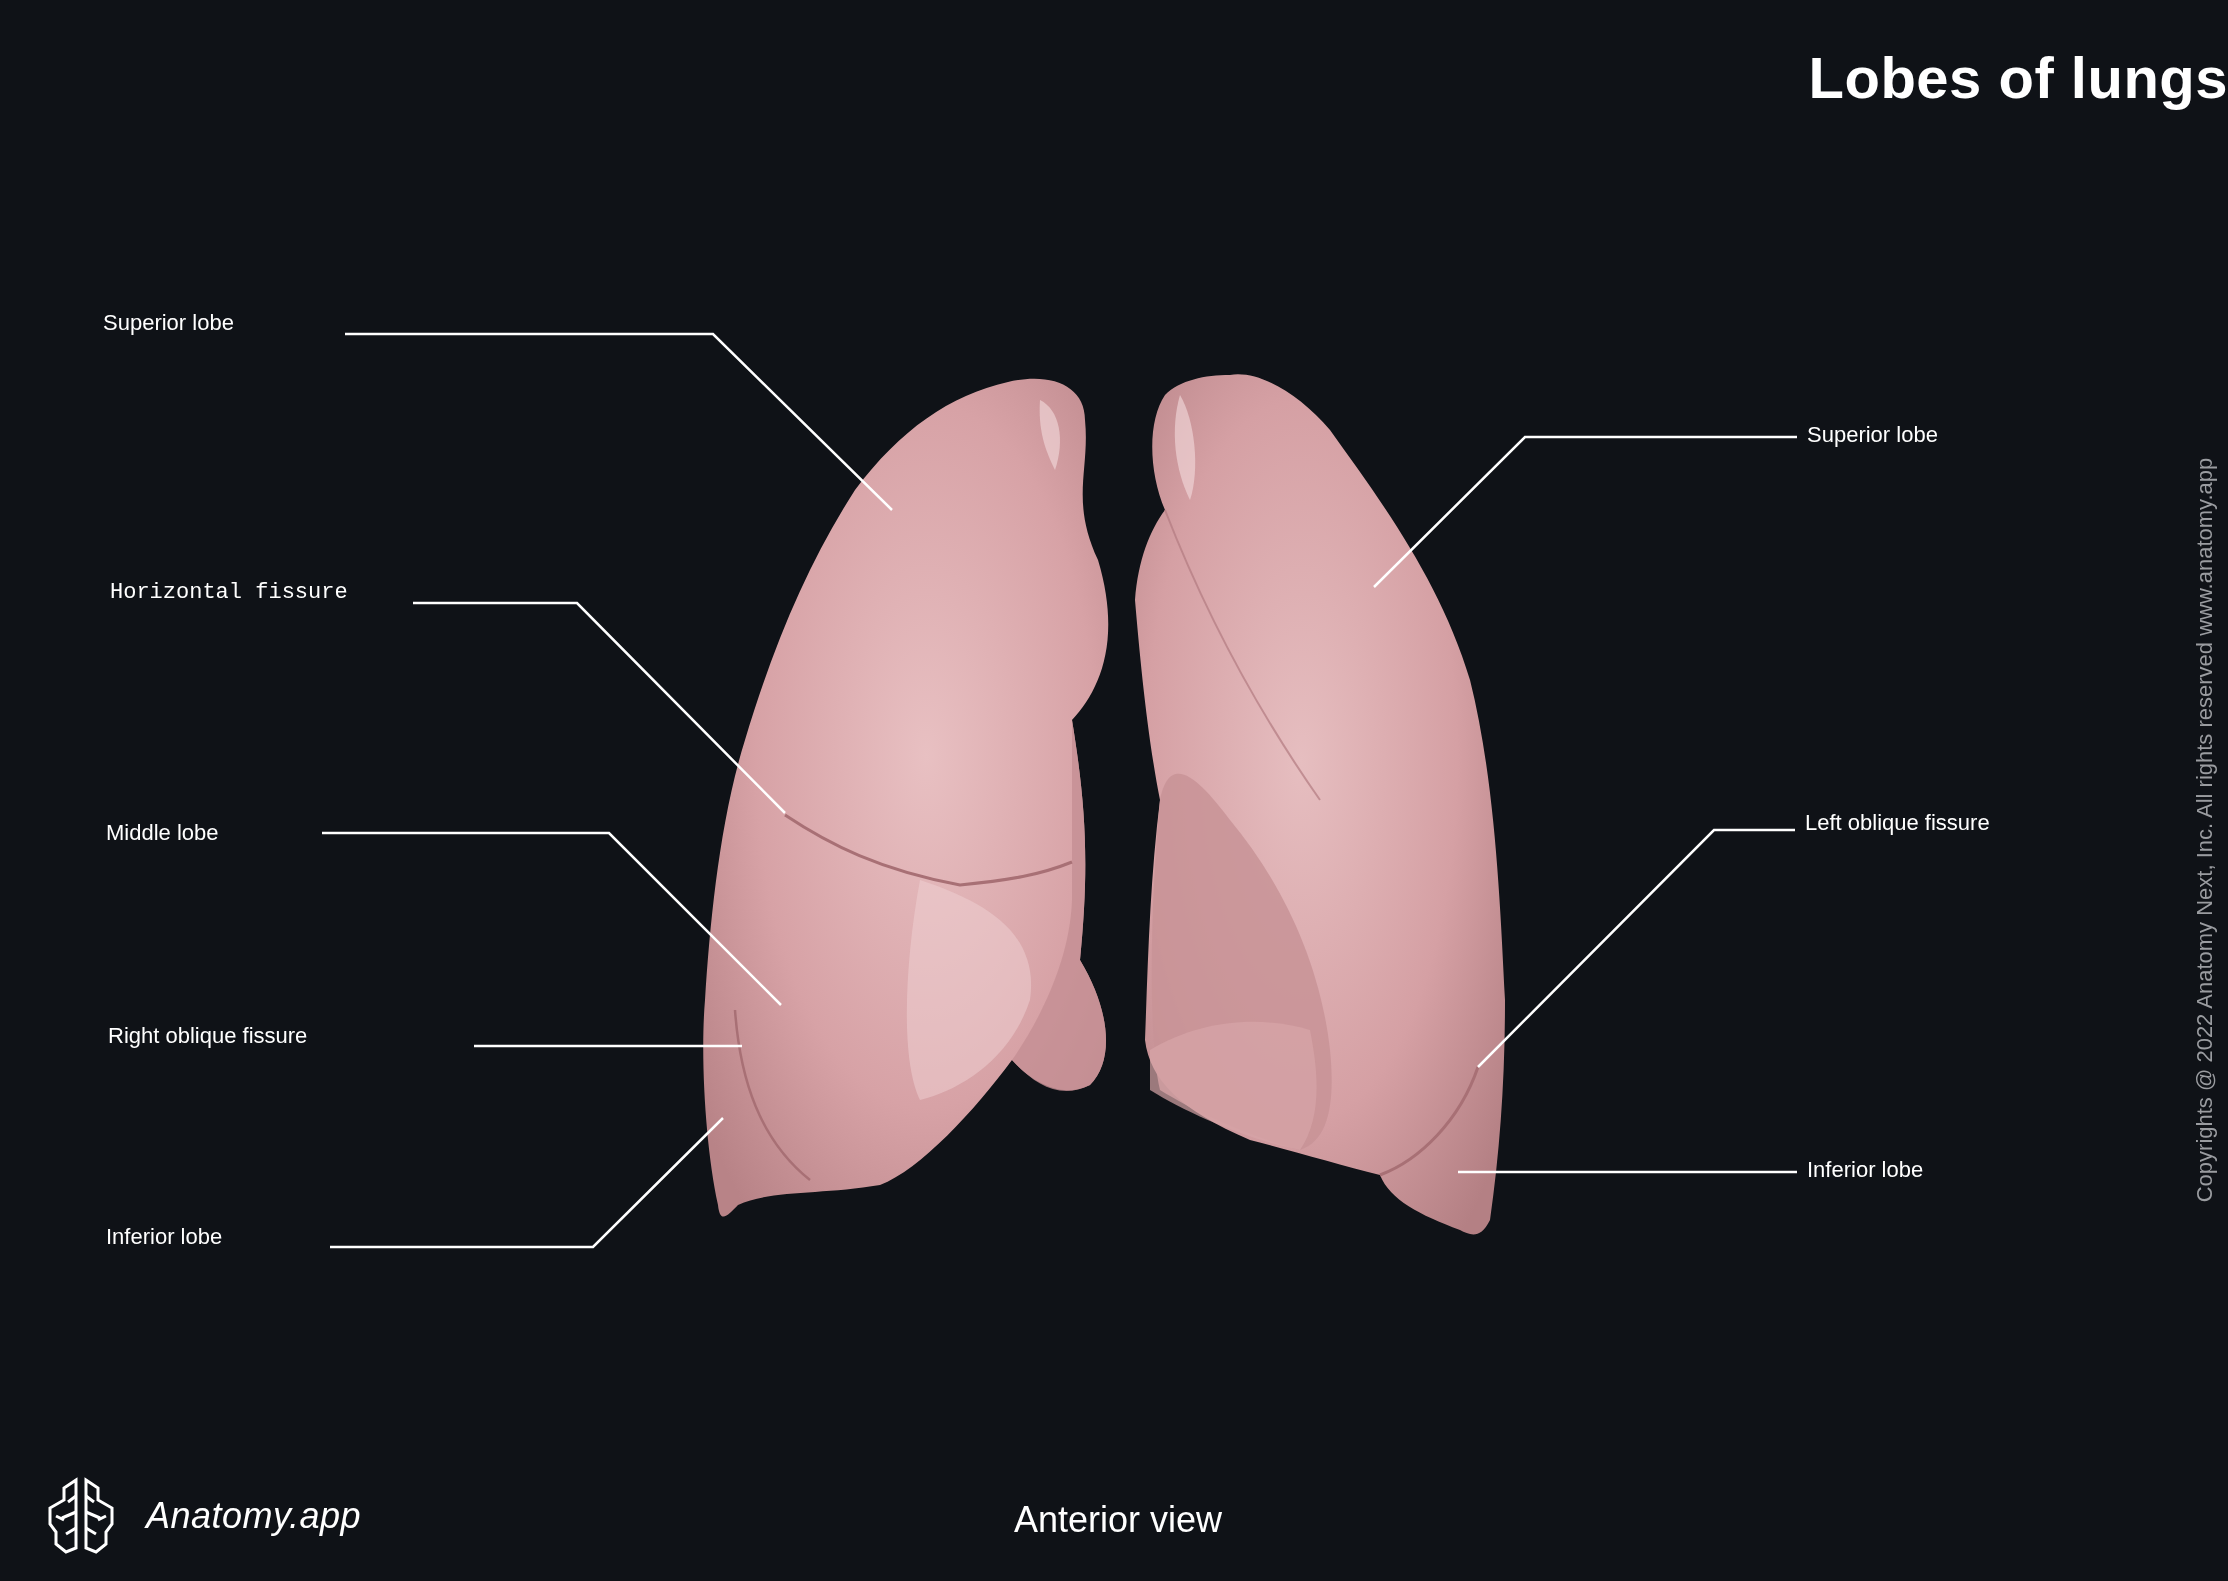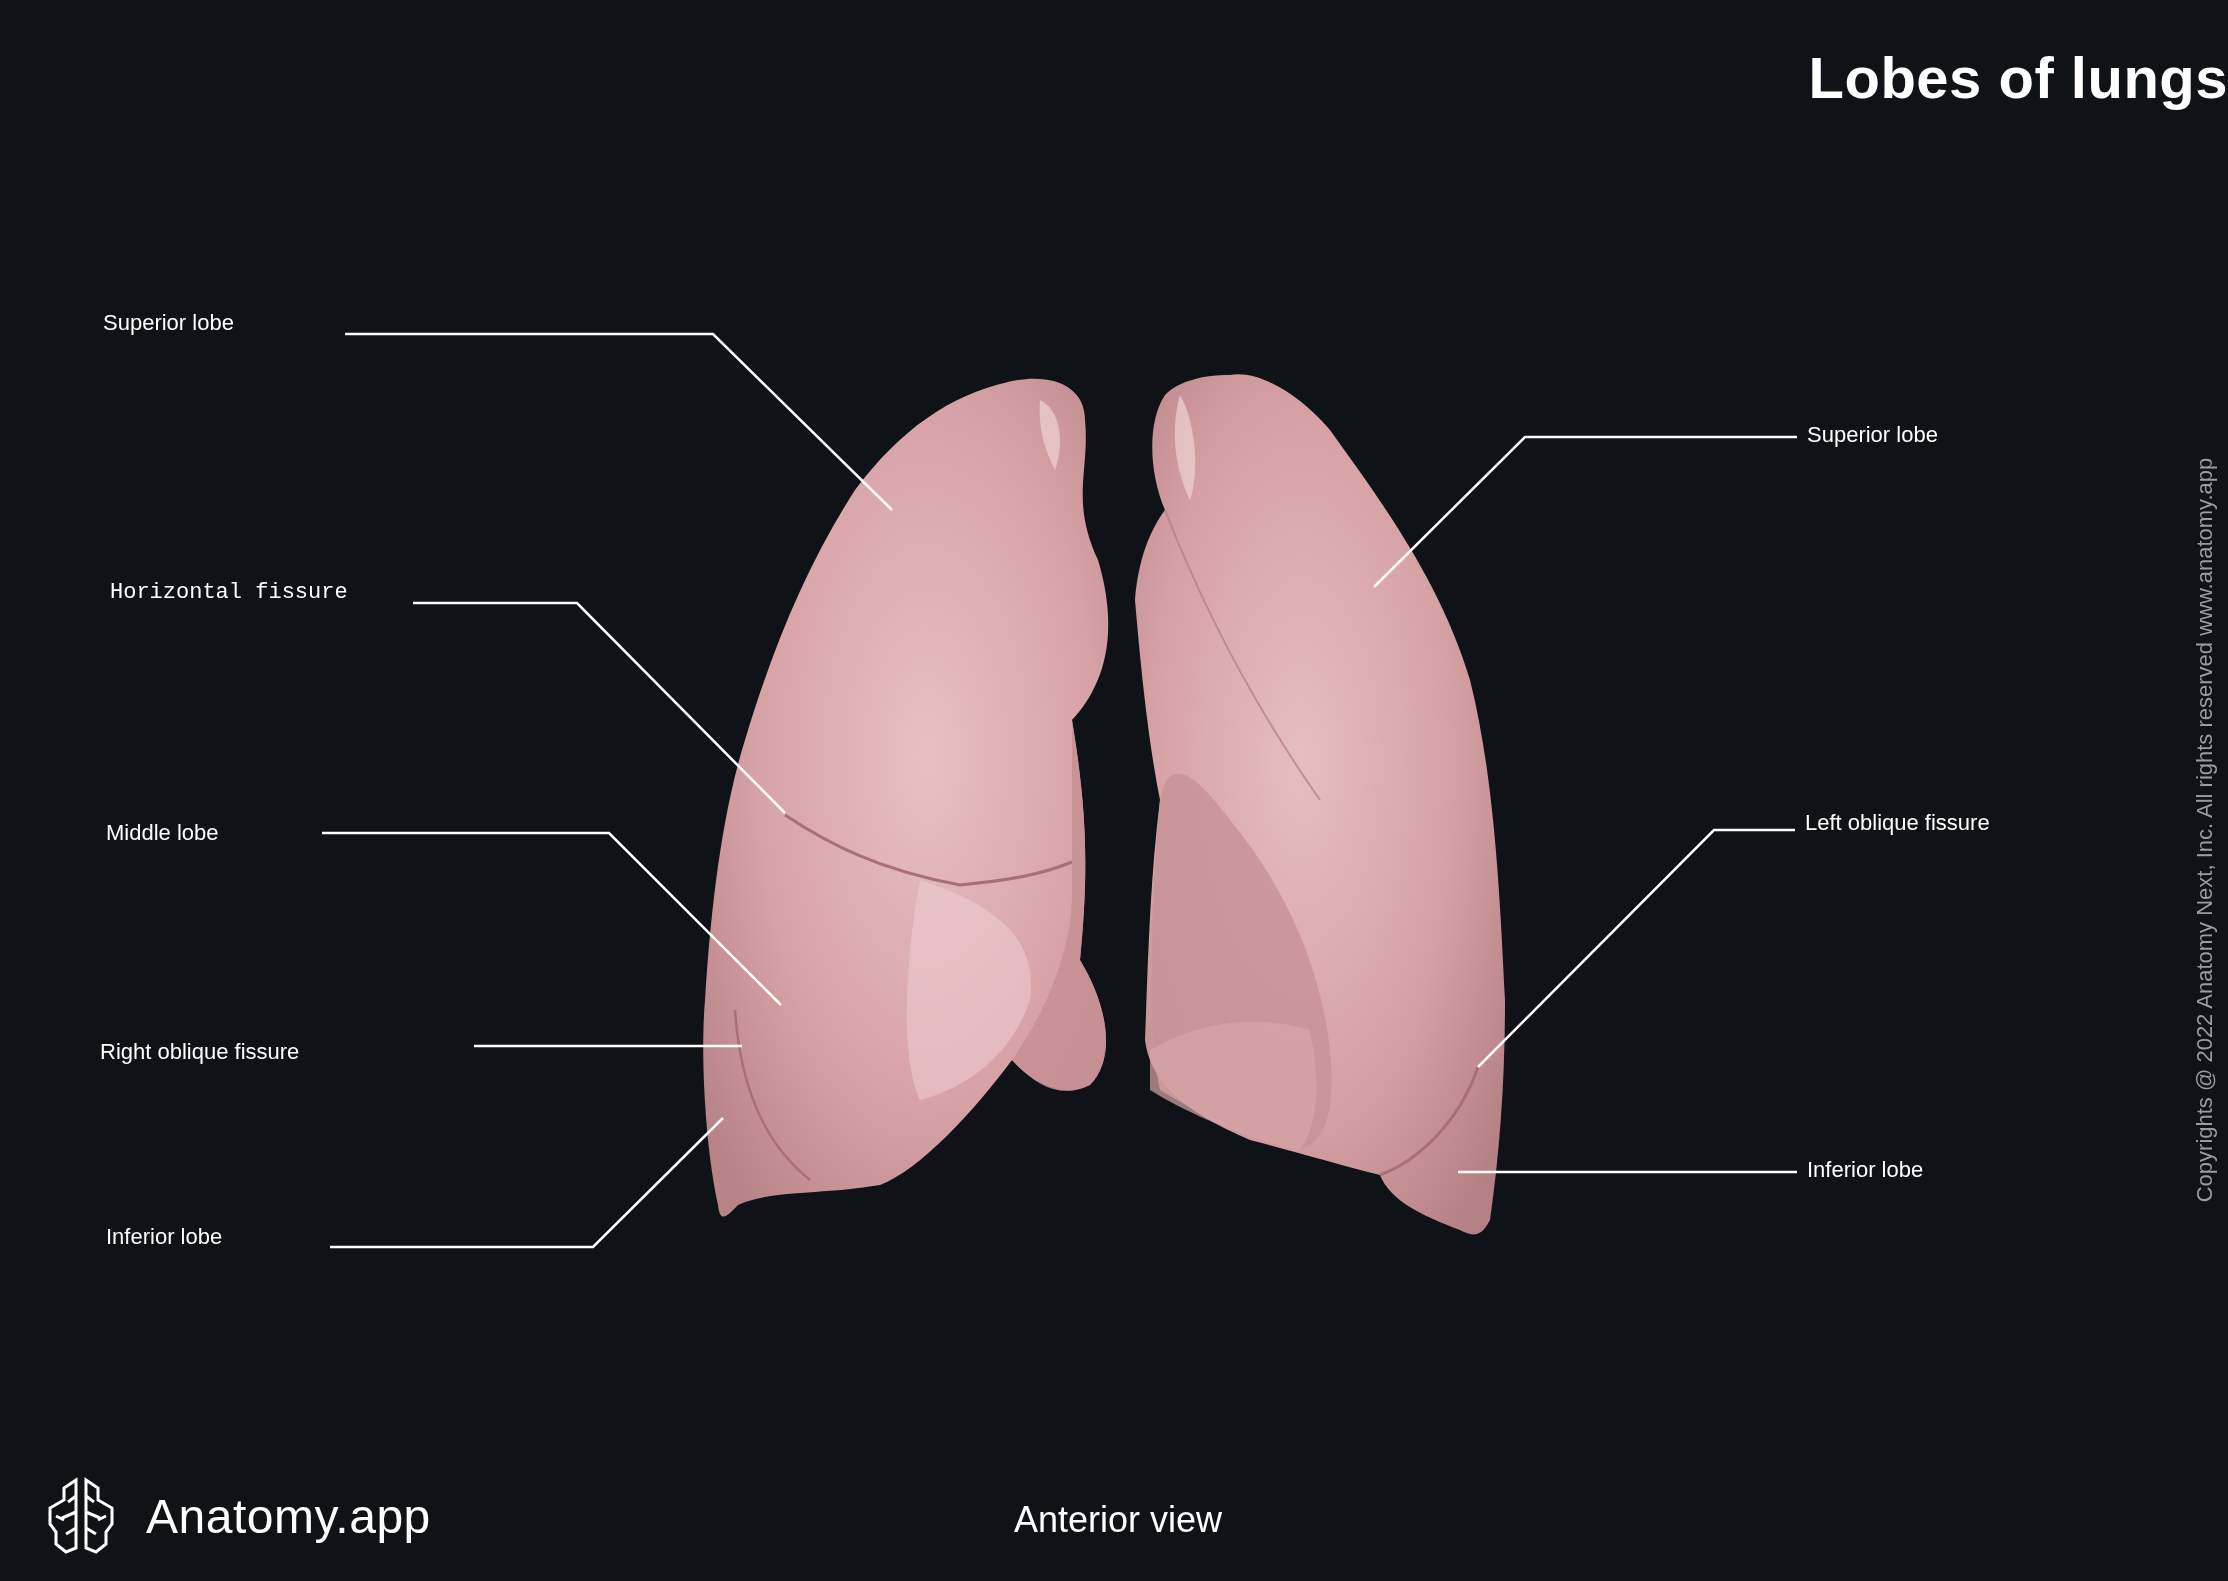--- a/index.html
+++ b/index.html
@@ -20,21 +20,21 @@
     line-height: 1;
   }
   .view-caption {
     position: absolute; left: 1014px; top: 1499px;
     font-size: 36px;
   }
   .brand {
     position: absolute; left: 40px; top: 1476px;
     display: flex; align-items: center; gap: 22px;
   }
-  .brand-name { font-size: 48px; letter-spacing: 0.5px; }
+  .brand-name { font-size: 36px; letter-spacing: 0.5px; font-style: italic; }
   .copyright {
     position: absolute; left: 2205px; top: 830px;
     transform: translate(-50%, -50%) rotate(-90deg);
     white-space: nowrap; font-size: 22px; color: #9a9ca0;
   }
   svg.scene { position: absolute; left: 0; top: 0; }
 </style>
 </head>
 <body>
 
@@ -92,21 +92,21 @@
     <path d="M36,4 L24,12 L24,24 L10,32 L10,48 L16,56 L16,68 L26,76 L36,72 Z"></path>
     <path d="M46,4 L58,12 L58,24 L72,32 L72,48 L66,56 L66,68 L56,76 L46,72 Z"></path>
     <path d="M36,20 L28,26 M36,36 L22,42 M36,52 L26,58 M16,40 L24,44"></path>
     <path d="M46,20 L54,26 M46,36 L60,42 M46,52 L56,58 M66,40 L58,44"></path>
   </g>
 </svg>
 
 <div class="label" style="left:103px; top:312px;">Superior lobe</div>
 <div class="label" style="left:110px; top:582px;font-family:Liberation Mono, monospace;">Horizontal fissure</div>
 <div class="label" style="left:106px; top:814px;margin-top:8px;">Middle lobe</div>
-<div class="label" style="left:100px; top:1025px;margin-top:16px;">Right oblique fissure</div>
+<div class="label" style="left:108px; top:1025px;">Right oblique fissure</div>
 <div class="label" style="left:106px; top:1226px;">Inferior lobe</div>
 
 <div class="label" style="left:1807px; top:424px;">Superior lobe</div>
 <div class="label" style="left:1805px; top:812px;">Left oblique fissure</div>
 <div class="label" style="left:1807px; top:1159px;">Inferior lobe</div>
 
 <div class="view-caption">Anterior view</div>
 
 <div class="brand">
   <span style="width:84px; height:80px; display:inline-block;"></span>

